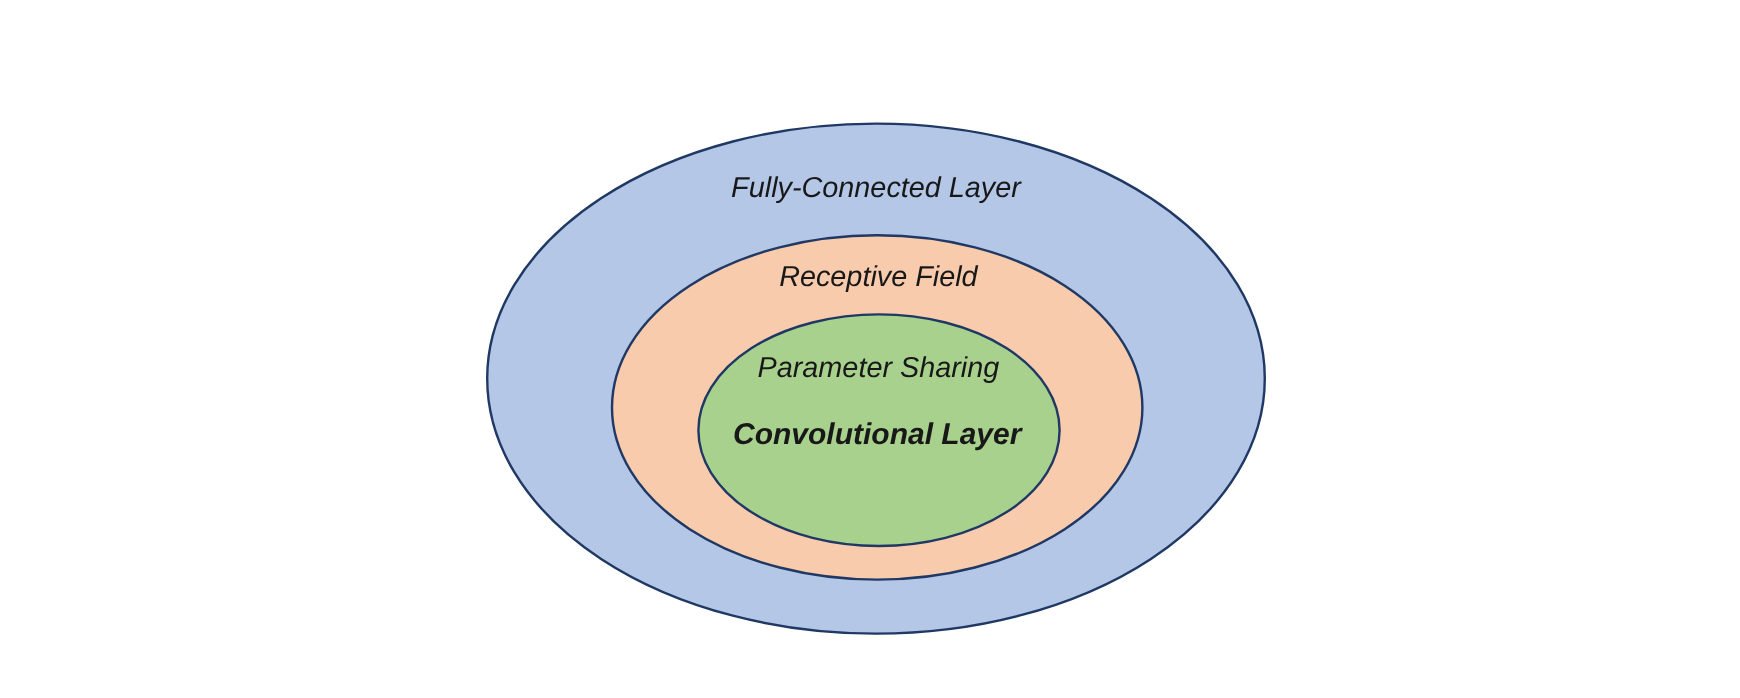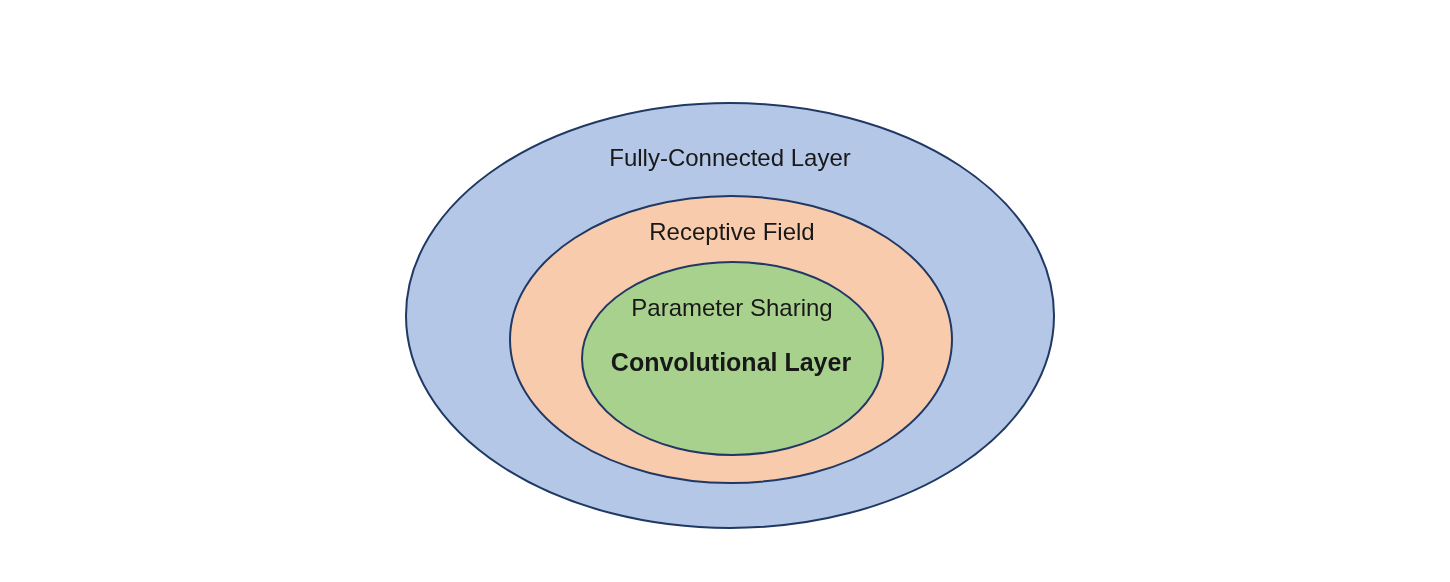--- a/index.html
+++ b/index.html
@@ -7,20 +7,21 @@
     padding: 0;
     background: #ffffff;
   }
   .canvas {
     position: relative;
     width: 1450px;
     height: 582px;
     background: #ffffff;
     overflow: hidden;
     font-family: "Liberation Sans", sans-serif;
+    font-style: italic;
   }
   svg text {
     font-family: "Liberation Sans", sans-serif;
   }
   .ring-label {
     font-size: 24px;
     font-weight: 400;
   }
   .center-label {
     font-size: 25px;

